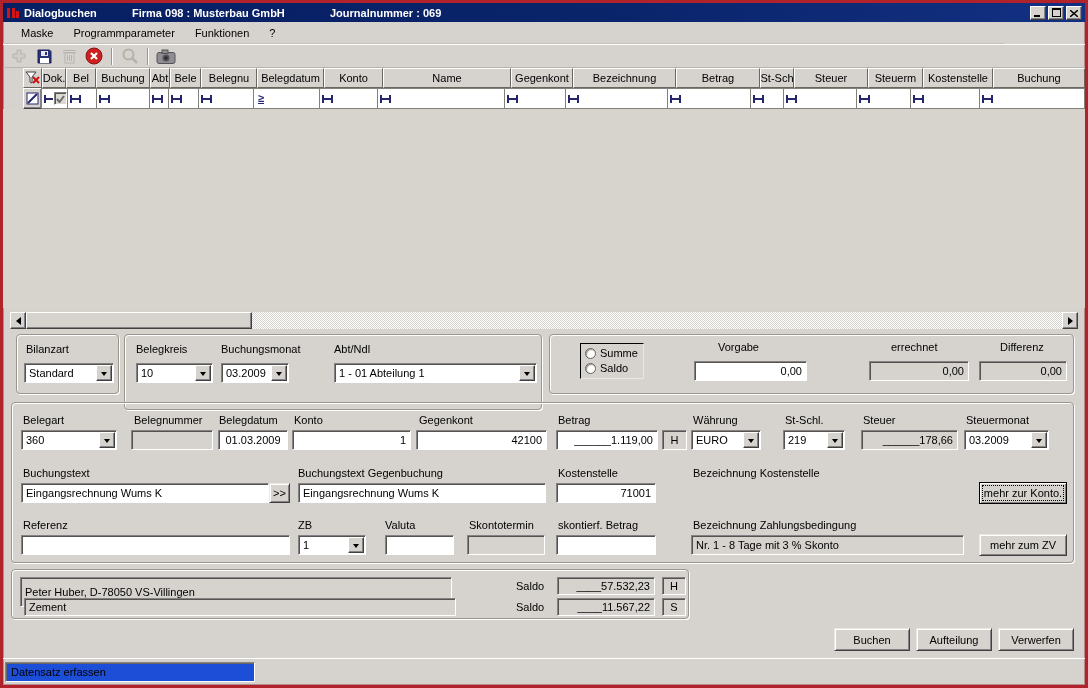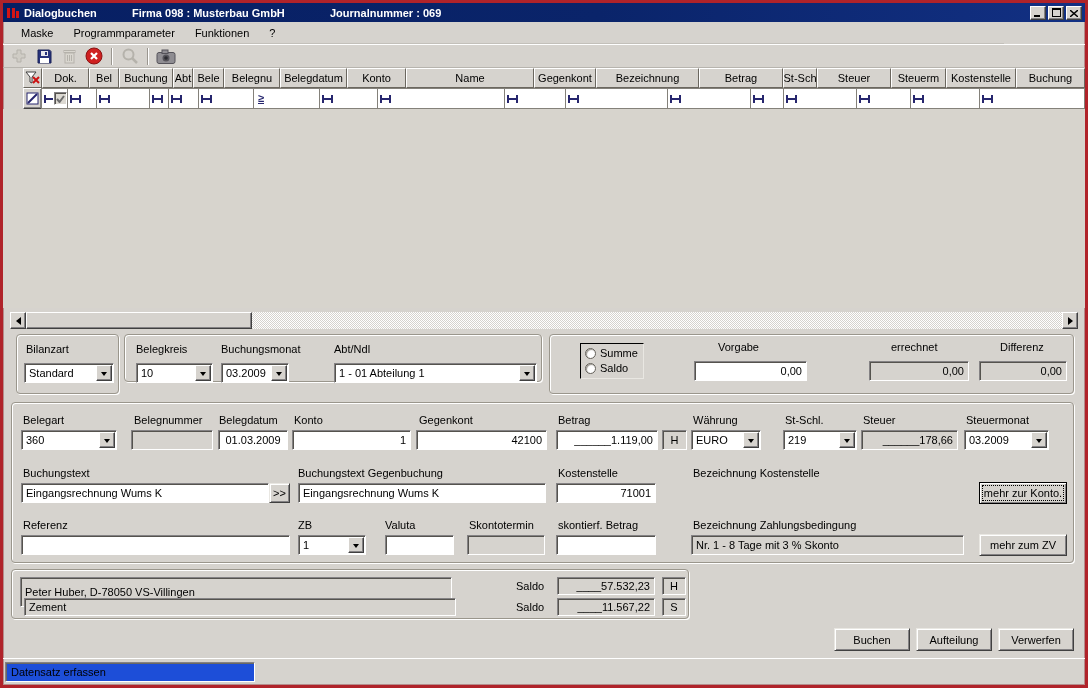--- a/index.html
+++ b/index.html
@@ -175,21 +175,21 @@
   </div>
 
   <div class="grid-header">
     <span class="gh-spacer"></span>
     <span class="gh" style="width:19px">
         <svg width="15" height="14" viewBox="0 0 15 14">
           <path d="M1 1h10L7 6v6L5 11V6z" fill="#fff" stroke="#404040"></path>
           <path d="M8 6l6 6M14 6l-6 6" stroke="#cc1111" stroke-width="2"></path>
         </svg>
       </span>
-    <span class="gh" style="width:47px">Dok.</span>
+    <span class="gh" style="width:24px">Dok.</span>
     <span class="gh" style="width:30px">Bel</span>
     <span class="gh" style="width:54px">Buchung</span>
     <span class="gh" style="width:20px">Abt</span>
     <span class="gh" style="width:31px">Bele</span>
     <span class="gh" style="width:56px">Belegnu</span>
     <span class="gh" style="width:67px">Belegdatum</span>
     <span class="gh" style="width:59px">Konto</span>
     <span class="gh" style="width:128px">Name</span>
     <span class="gh" style="width:62px">Gegenkont</span>
     <span class="gh" style="width:103px">Bezeichnung</span>
@@ -308,21 +308,21 @@
   </div>
 
   <div class="gb" style="left:13px; top:331px; width:103px; height:60px">
     <span class="lbl" style="left:9px; top:8px">Bilanzart</span>
     <div class="field" style="left:7px; top:28px; width:90px">
       <span>Standard</span>
       <span class="dd-btn"></span>
     </div>
   </div>
 
-  <div class="gb" style="left:121px; top:331px; width:418px; height:48px">
+  <div class="gb" style="left:121px; top:331px; width:418px; height:76px">
     <span class="lbl" style="left:11px; top:8px">Belegkreis</span>
     <div class="field" style="left:11px; top:28px; width:77px">
       <span>10</span>
       <span class="dd-btn"></span>
     </div>
     <span class="lbl" style="left:96px; top:8px">Buchungsmonat</span>
     <div class="field" style="left:96px; top:28px; width:68px">
       <span>03.2009</span>
       <span class="dd-btn"></span>
     </div>
@@ -369,21 +369,21 @@
     <div class="field num" style="left:404px; top:27px; width:131px">42100</div>
     <span class="lbl" style="left:546px; top:11px">Betrag</span>
     <div class="field num" style="left:544px; top:27px; width:102px">______1.119,00</div>
     <div class="field ro ctr" style="left:650px; top:27px; width:25px">H</div>
     <span class="lbl" style="left:681px; top:11px">Währung</span>
     <div class="field" style="left:679px; top:27px; width:70px">
       <span>EURO</span>
       <span class="dd-btn"></span>
     </div>
     <span class="lbl" style="left:773px; top:11px">St-Schl.</span>
-    <div class="field" style="left:771px; top:27px; width:74px">
+    <div class="field" style="left:771px; top:27px; width:62px">
       <span>219</span>
       <span class="dd-btn"></span>
     </div>
     <span class="lbl" style="left:851px; top:11px">Steuer</span>
     <div class="field ro num" style="left:849px; top:27px; width:97px">______178,66</div>
     <span class="lbl" style="left:954px; top:11px">Steuermonat</span>
     <div class="field" style="left:952px; top:27px; width:85px">
       <span>03.2009</span>
       <span class="dd-btn"></span>
     </div>

